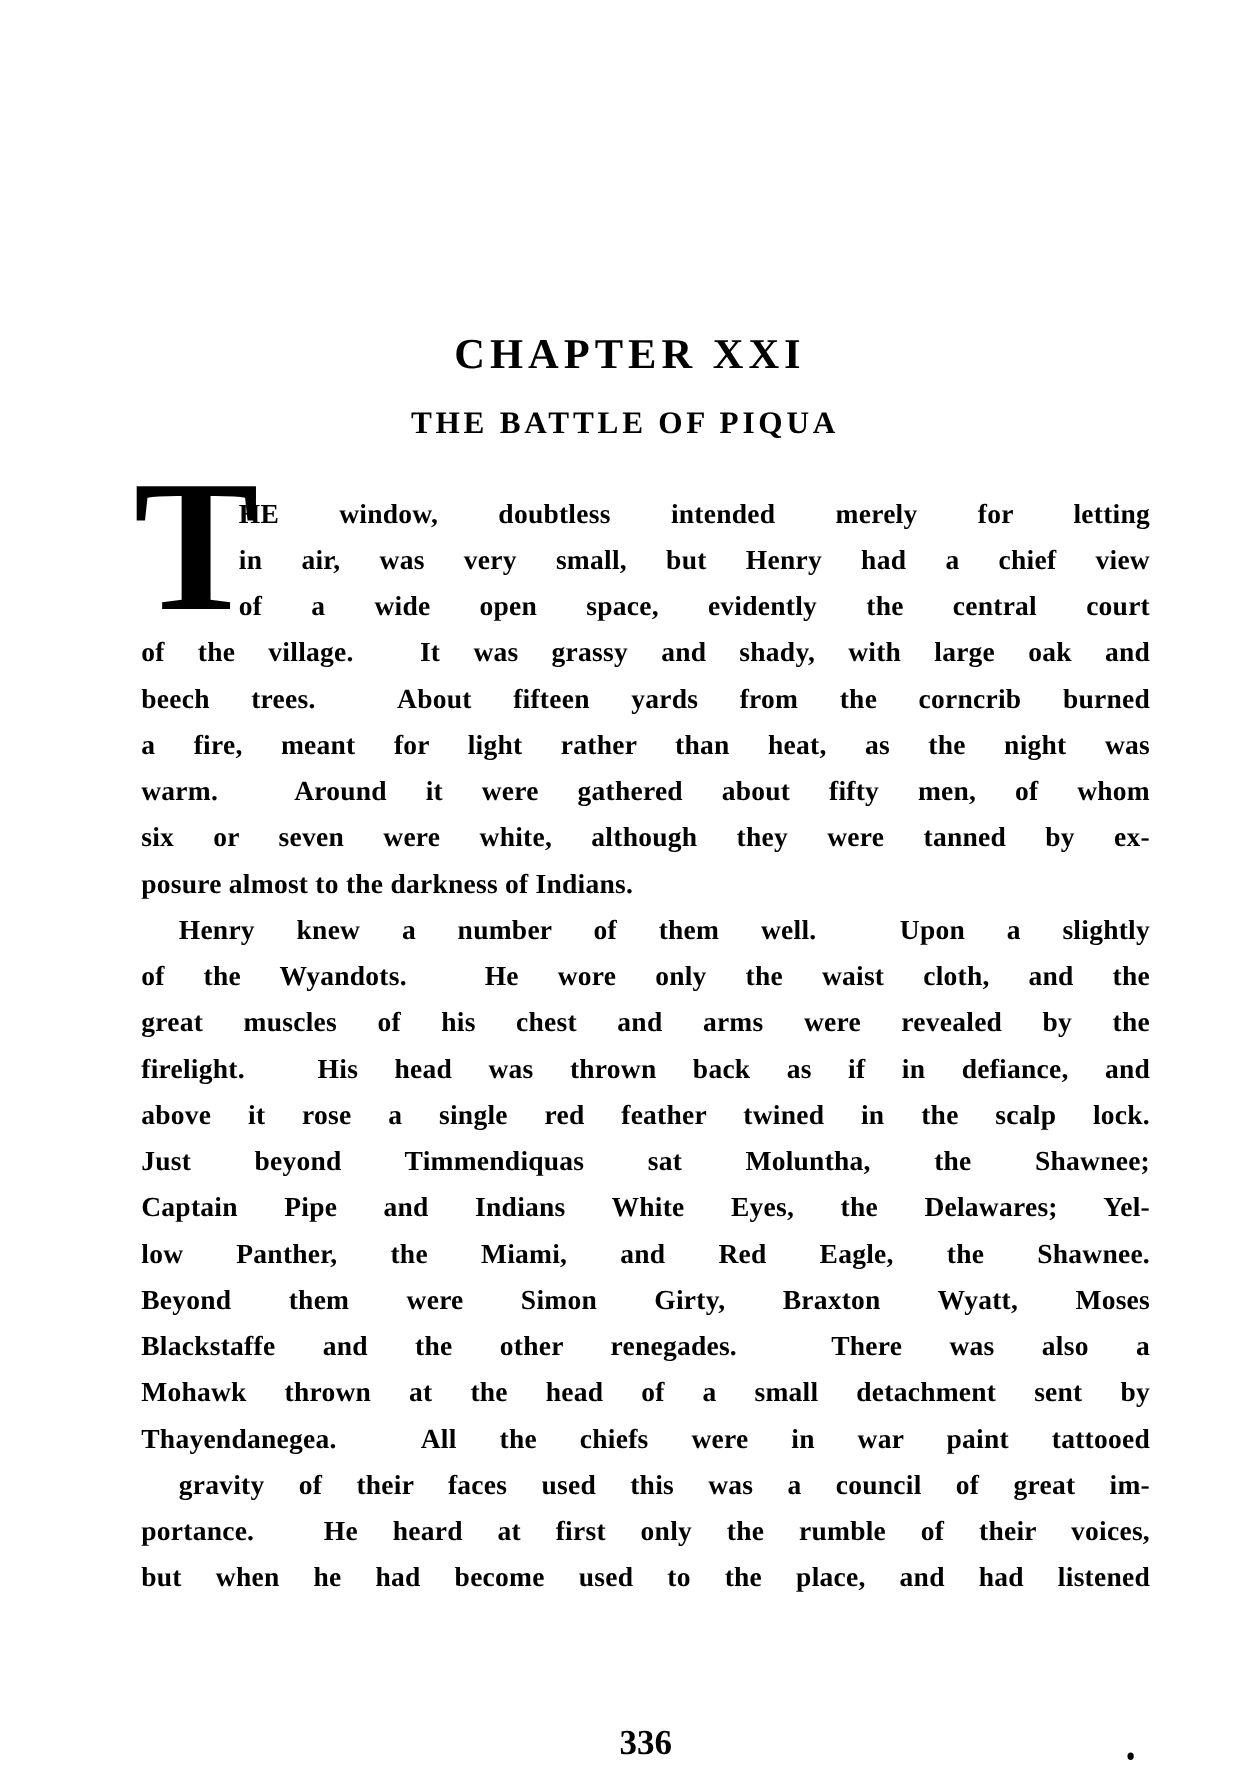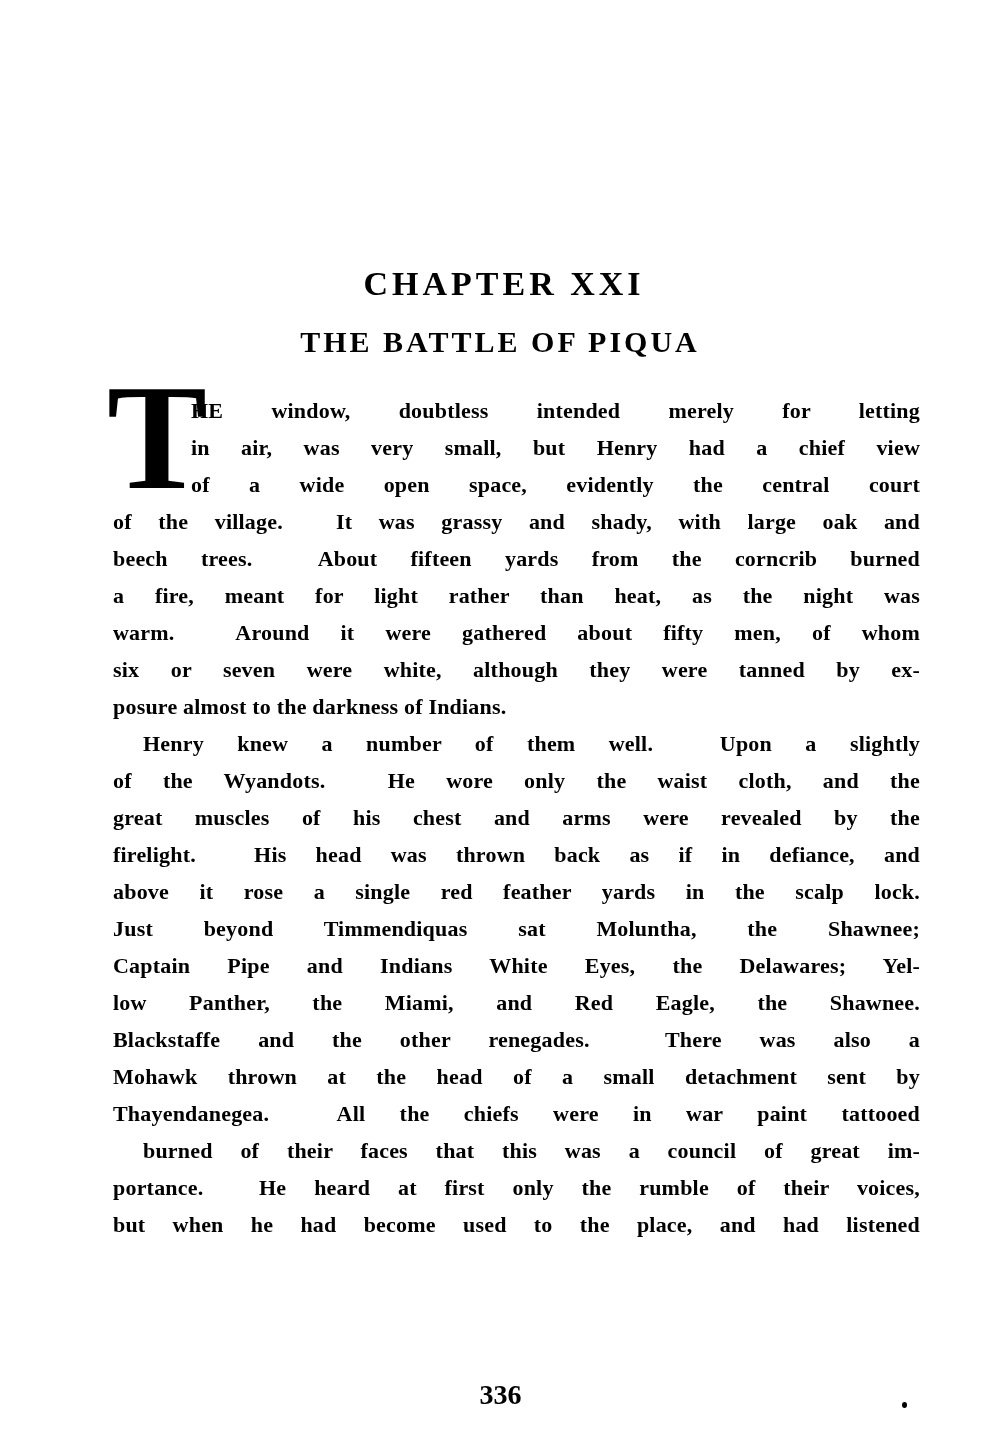--- a/index.html
+++ b/index.html
@@ -8,39 +8,39 @@
     position:relative; width:1000px; height:1432px; background:#ffffff;
     color:#000000; font-family:"Liberation Serif", serif; font-weight:bold;
     overflow:hidden;
   }
   .chapter {
     position:absolute; top:261px; left:0; width:100%; margin:4px;
     text-align:center; font-size:34px; letter-spacing:4px; font-weight:bold;
   }
   .subtitle {
     position:absolute; top:325px; left:0; width:100%; margin:0;
-    text-align:center; font-size:30px; letter-spacing:3px; font-weight:bold;
+    text-align:center; font-size:25px; letter-spacing:3px; font-weight:bold;
   }
   .bodycol { position:absolute; top:392px; left:113px; width:807px; }
   .line {
     height:37px; line-height:37px; font-size:22px; letter-spacing:0.2px;
     text-align:justify; text-align-last:justify; white-space:pre-wrap;
     overflow:visible;
   }
   .line.last { text-align-last:left; }
   .para.indent .line:first-child { text-indent:30px; }
   .dropcap-row { display:flex; }
   .dropcap { position:relative; flex:0 0 78px; width:78px; height:111px; }
   .dropcap span {
     position:absolute; top:-30px; left:-6px;
     font-size:150px; line-height:1; font-weight:bold;
   }
   .dc-lines { flex:1 1 auto; min-width:0; }
   .pagenum {
-    position:absolute; top:1376px; left:97px; width:807px;
+    position:absolute; top:1376px; left:113px; width:807px;
     text-align:center; font-size:28px; font-weight:bold; line-height:37px;
   }
   .speck {
     position:absolute; top:1402px; left:902px; width:5px; height:6px;
     background:#000; border-radius:50%;
   }
 </style>
 </head>
 <body>
 
@@ -72,33 +72,34 @@
           <div class="line last">posure almost to the darkness of Indians.</div>
         </div>
     </div>
 
     <div class="para indent">
       <div class="lines">
           <div class="line">Henry knew a number of them well.  Upon a slightly</div>
           <div class="line">of the Wyandots.  He wore only the waist cloth, and the</div>
           <div class="line">great muscles of his chest and arms were revealed by the</div>
           <div class="line">firelight.  His head was thrown back as if in defiance, and</div>
-          <div class="line">above it rose a single red feather yards in the scalp lock.</div>
+          <div class="line">above it rose a single red feather twined in the scalp lock.</div>
           <div class="line">Just beyond Timmendiquas sat Moluntha, the Shawnee;</div>
           <div class="line">Captain Pipe and Indians White Eyes, the Delawares; Yel-</div>
           <div class="line">low Panther, the Miami, and Red Eagle, the Shawnee.</div>
+          <div class="line">Beyond them were Simon Girty, Braxton Wyatt, Moses</div>
           <div class="line">Blackstaffe and the other renegades.  There was also a</div>
           <div class="line">Mohawk thrown at the head of a small detachment sent by</div>
           <div class="line">Thayendanegea.  All the chiefs were in war paint tattooed</div>
         </div>
     </div>
 
     <div class="para indent">
       <div class="lines">
-          <div class="line">burned of their faces that this was a council of great im-</div>
+          <div class="line">gravity of their faces used this was a council of great im-</div>
           <div class="line">portance.  He heard at first only the rumble of their voices,</div>
           <div class="line">but when he had become used to the place, and had listened</div>
         </div>
     </div>
 
   </div>
 
   <div class="pagenum">336</div>
 
   <div class="speck"></div>

